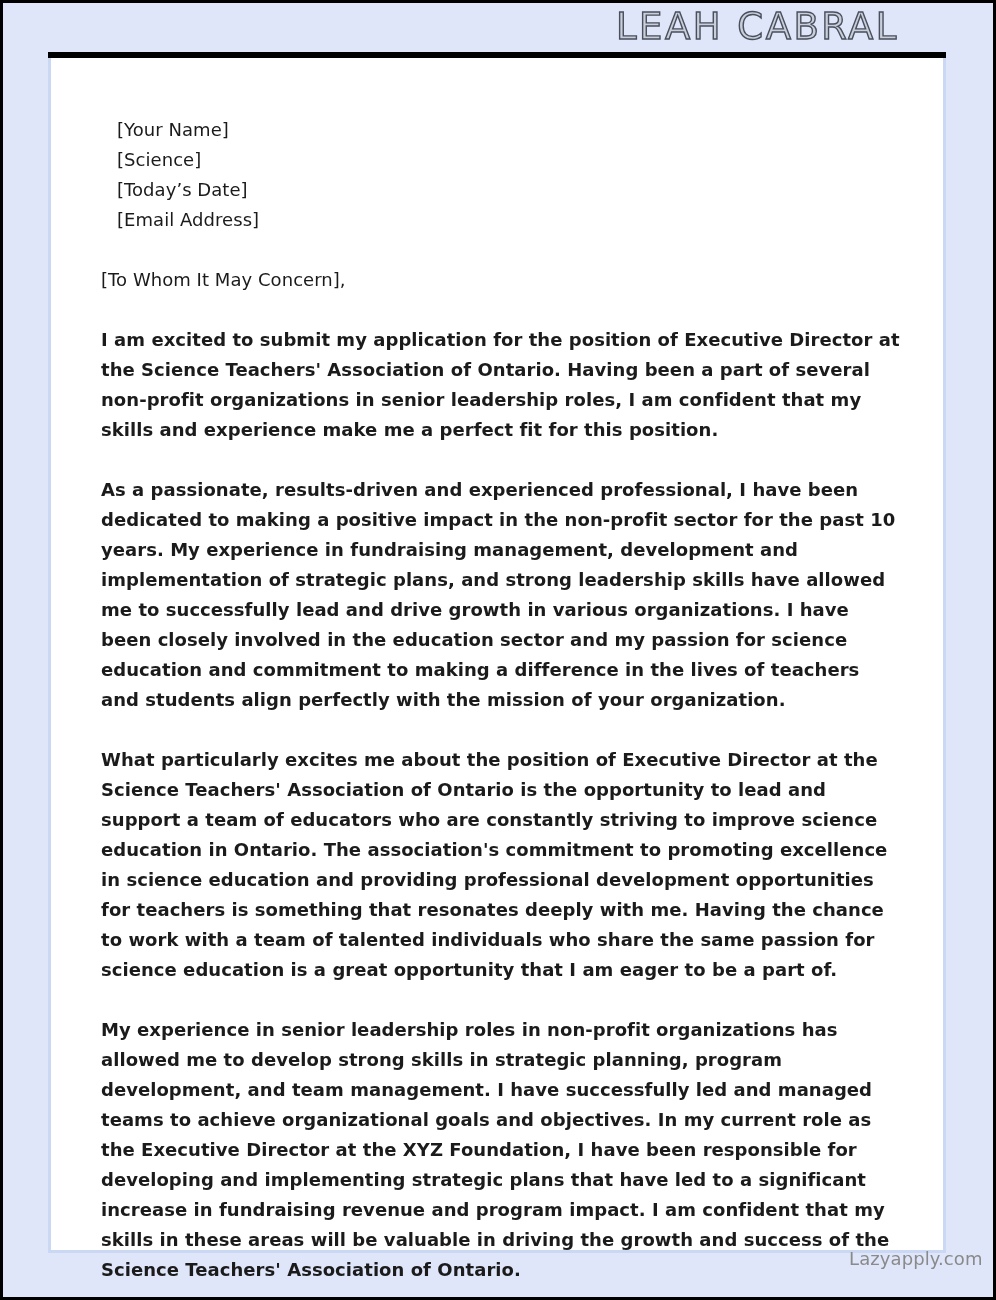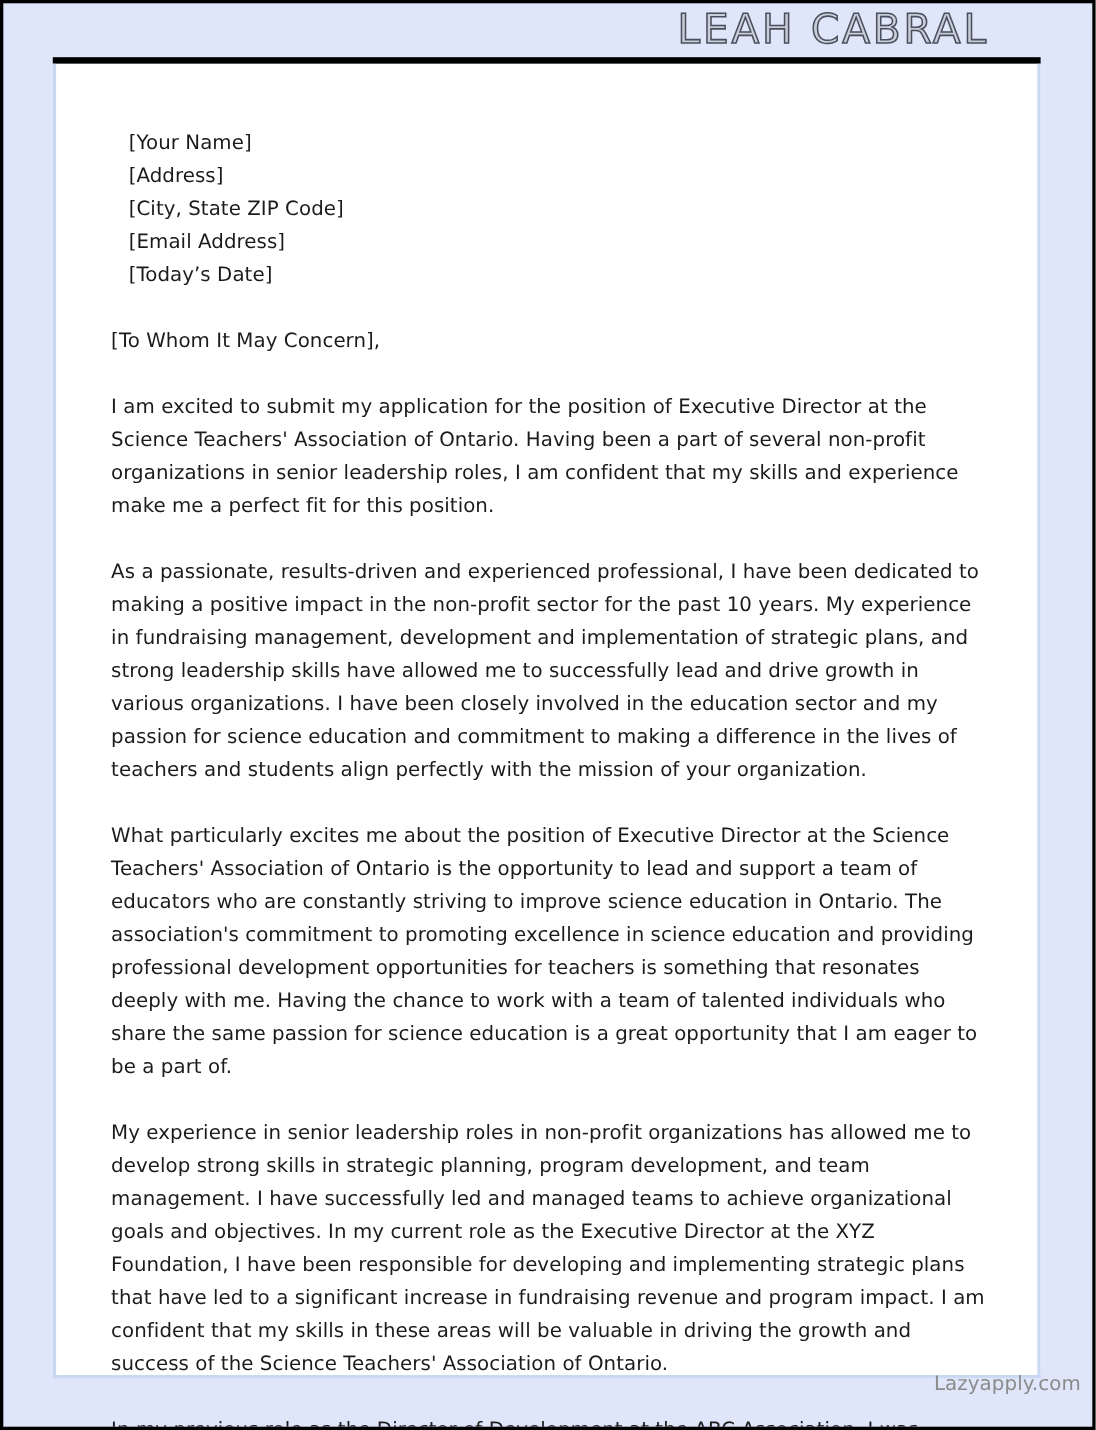--- a/index.html
+++ b/index.html
@@ -96,20 +96,21 @@
     white-space: nowrap;
   }
 
   .salutation {
     margin: 30px 0 0 0;
   }
 
   .letter-para {
     margin: 30px 0 0 0;
     text-align: left;
+    font-weight: bold;
   }
 
   
   .watermark {
     position: absolute;
     left: 846px;
     top: 1245px;
     font-size: 18px;
     color: #8a8a8a;
     letter-spacing: 0.1px;
@@ -126,24 +127,23 @@
   </div>
 
   <div class="header-rule"></div>
 
   <div class="letter-sheet"></div>
 
   <div class="letter-body">
 
     <div class="address-block">
       <span class="address-line">[Your Name]</span>
-      <span class="address-line">[Address]</span>
-      <span class="address-line">[City, State ZIP Code]</span>
+      <span class="address-line">[Science]</span>
+      <span class="address-line">[Today’s Date]</span>
       <span class="address-line">[Email Address]</span>
-      <span class="address-line">[Today’s Date]</span>
     </div>
 
     <p class="salutation">[To Whom It May Concern],</p>
 
     <p class="letter-para">I am excited to submit my application for the position of Executive Director at the Science Teachers' Association of Ontario. Having been a part of several non-profit organizations in senior leadership roles, I am confident that my skills and experience make me a perfect fit for this position.</p>
     <p class="letter-para">As a passionate, results-driven and experienced professional, I have been dedicated to making a positive impact in the non-profit sector for the past 10 years. My experience in fundraising management, development and implementation of strategic plans, and strong leadership skills have allowed me to successfully lead and drive growth in various organizations. I have been closely involved in the education sector and my passion for science education and commitment to making a difference in the lives of teachers and students align perfectly with the mission of your organization.</p>
     <p class="letter-para">What particularly excites me about the position of Executive Director at the Science Teachers' Association of Ontario is the opportunity to lead and support a team of educators who are constantly striving to improve science education in Ontario. The association's commitment to promoting excellence in science education and providing professional development opportunities for teachers is something that resonates deeply with me. Having the chance to work with a team of talented individuals who share the same passion for science education is a great opportunity that I am eager to be a part of.</p>
     <p class="letter-para">My experience in senior leadership roles in non-profit organizations has allowed me to develop strong skills in strategic planning, program development, and team management. I have successfully led and managed teams to achieve organizational goals and objectives. In my current role as the Executive Director at the XYZ Foundation, I have been responsible for developing and implementing strategic plans that have led to a significant increase in fundraising revenue and program impact. I am confident that my skills in these areas will be valuable in driving the growth and success of the Science Teachers' Association of Ontario.</p>
     <p class="letter-para">In my previous role as the Director of Development at the ABC Association, I was responsible for developing and implementing fundraising strategies that resulted in a</p>
 

